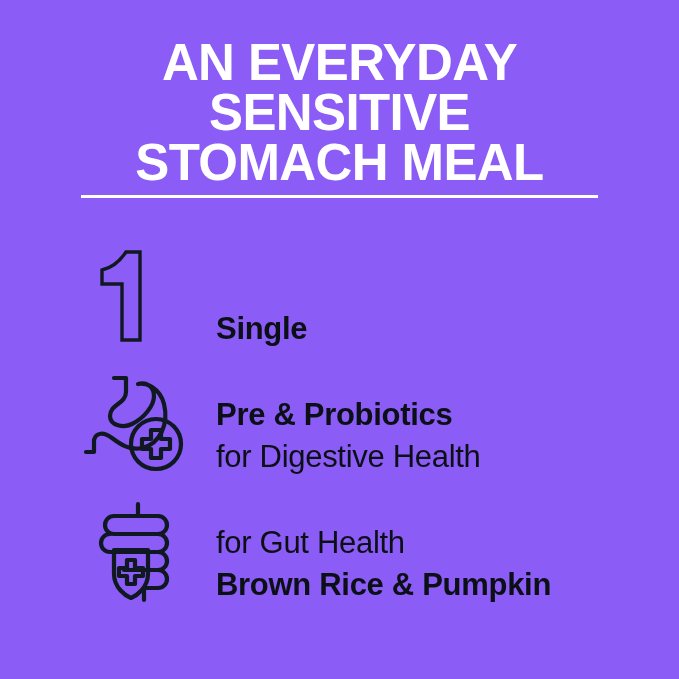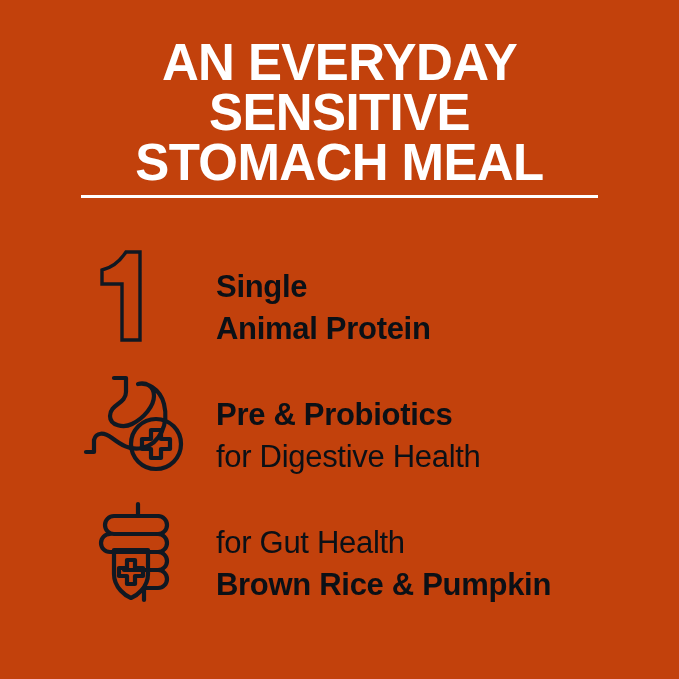--- a/index.html
+++ b/index.html
@@ -96,41 +96,40 @@
   .feature-line.normal { font-weight: normal; }
 
   
   #feature-row-0 .feature-icon { margin-left: 92px; width: 100px; min-width: 100px; }
   #feature-row-1 .feature-icon { margin-left: 84px; }
   #feature-row-2 .feature-icon { margin-left: 84px; }
 </style>
 </head>
 <body style="background: rgb(66, 192, 194);">
 
-<div id="card" style="background: #c2410c;">
+<div id="card" style="background: #8b5cf6;">
 
   <div id="headline">
     <span class="headline-line" style="color: rgb(255, 255, 255);">AN EVERYDAY</span>
     <span class="headline-line" style="color: rgb(255, 255, 255);">SENSITIVE</span>
     <span class="headline-line" style="color: rgb(255, 255, 255);">STOMACH MEAL</span>
   </div>
 
   <div id="title-divider" style="background: rgb(255, 255, 255);"></div>
 
   <div id="features">
 
     <div class="feature-row" id="feature-row-0">
       <div class="feature-icon">
         <svg width="62" height="96" viewBox="0 0 62 96" fill="none" stroke="#101822" stroke-width="3.4" stroke-linejoin="miter" stroke-linecap="butt" aria-hidden="true">
           <path d="M10 22 L10 36 L30 36 L30 92 L48 92 L48 4 L34 4 Q24 19 10 22 Z"></path>
         </svg>
       </div>
       <div class="feature-text">
         <span class="feature-line bold" style="color: rgb(11, 16, 22);">Single</span>
-        <span class="feature-line bold" style="color: rgb(11, 16, 22);">Animal Protein</span>
       </div>
     </div>
 
     <div class="feature-row" id="feature-row-1">
       <div class="feature-icon">
         <svg width="104" height="100" viewBox="0 0 104 100" fill="none" stroke="#101822" stroke-width="4.2" stroke-linecap="round" stroke-linejoin="round" aria-hidden="true">
 
           <path d="M30 4 L42 4 L42 18
                    C42 30 26 30 26 42
                    C26 52 40 54 48 50

